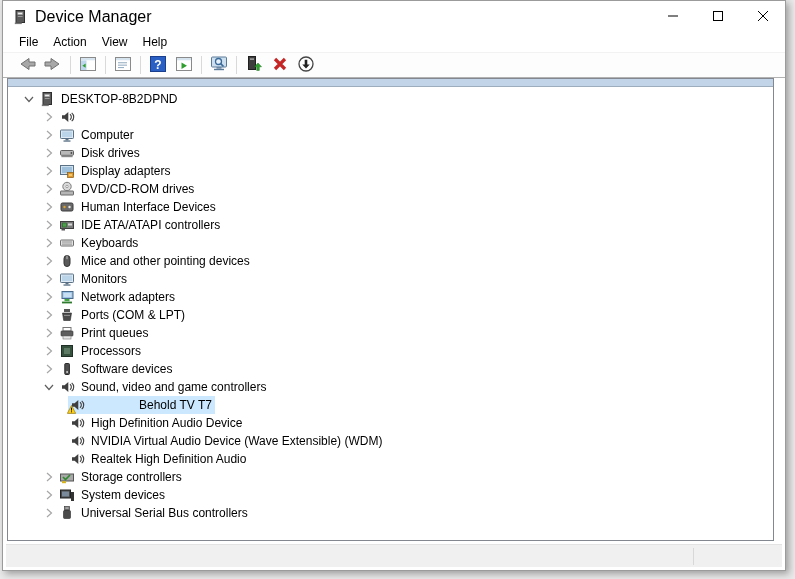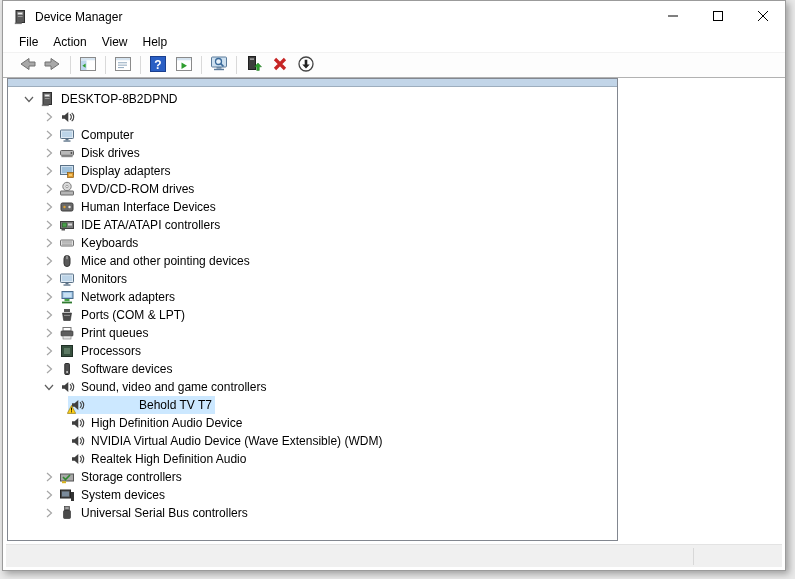--- a/index.html
+++ b/index.html
@@ -6,39 +6,39 @@
   html,body { width:795px; height:579px; background:#e9e9e9; overflow:hidden;
               font-family:"Liberation Sans", sans-serif; }
   .window { position:absolute; left:2px; top:0; width:784px; height:571px;
             background:#fff; border:1px solid #9b9b9b;
             box-shadow:3px 3px 7px rgba(0,0,0,0.32); }
 
   
   .titlebar { position:absolute; left:0; top:0; right:0; height:31px; background:#fff;
               display:flex; align-items:center; }
   .titlebar .appicon { margin-left:9px; width:16px; height:16px; display:inline-flex; }
-  .titlebar .title { margin-left:7px; font-size:12px; color:#000; }
+  .titlebar .title { margin-left:7px; font-size:16px; color:#000; }
   .win-controls { position:absolute; right:0; top:0; height:31px; display:flex; }
   .win-btn { width:45px; height:31px; display:flex; align-items:center; justify-content:center;
              background:transparent; border:none; cursor:default; }
 
   
   .menubar { position:absolute; left:0; top:31px; right:0; height:21px; background:#fff;
              display:flex; align-items:center; padding-left:9px; border-bottom:1px solid #f2f2f2; }
   .menu-item { font-size:12px; color:#000; padding:2px 7px; margin-right:1px; }
 
   
   .toolbar { position:absolute; left:0; top:52px; right:0; height:25px; background:#fdfdfd;
              display:flex; align-items:center; padding-left:11px; border-bottom:1px solid #b2b2b2; }
   .tb-btn { width:26px; height:22px; border:none; background:transparent; display:flex;
             align-items:center; justify-content:center; padding:0; }
   .tb-sep { width:1px; height:18px; background:#d9d9d9; margin:0 4px; }
 
   
-  .tree-panel { position:absolute; left:4px; top:77px; width:611px; height:463px;
+  .tree-panel { position:absolute; left:4px; top:77px; width:767px; height:463px;
                 background:#fff; border:1px solid #828790; overflow:hidden; }
   .panel-strip { height:8px; background:#c2d5e8; border-bottom:1px solid #9dadbd; }
   .tree-rows { padding-top:3px; }
   .tree-row { height:18px; display:flex; align-items:center; font-size:12px; color:#000;
               white-space:nowrap; cursor:default; }
   .tree-row .chev { width:18px; height:16px; display:inline-flex; align-items:center;
                     justify-content:center; flex:0 0 18px; }
   .row-inner { display:inline-flex; align-items:center; height:18px; padding:0 3px 0 1px; }
   .row-inner.selected { background:#cce8ff;gap:48px; }
   .node-icon { width:16px; height:16px; display:inline-flex; position:relative;

